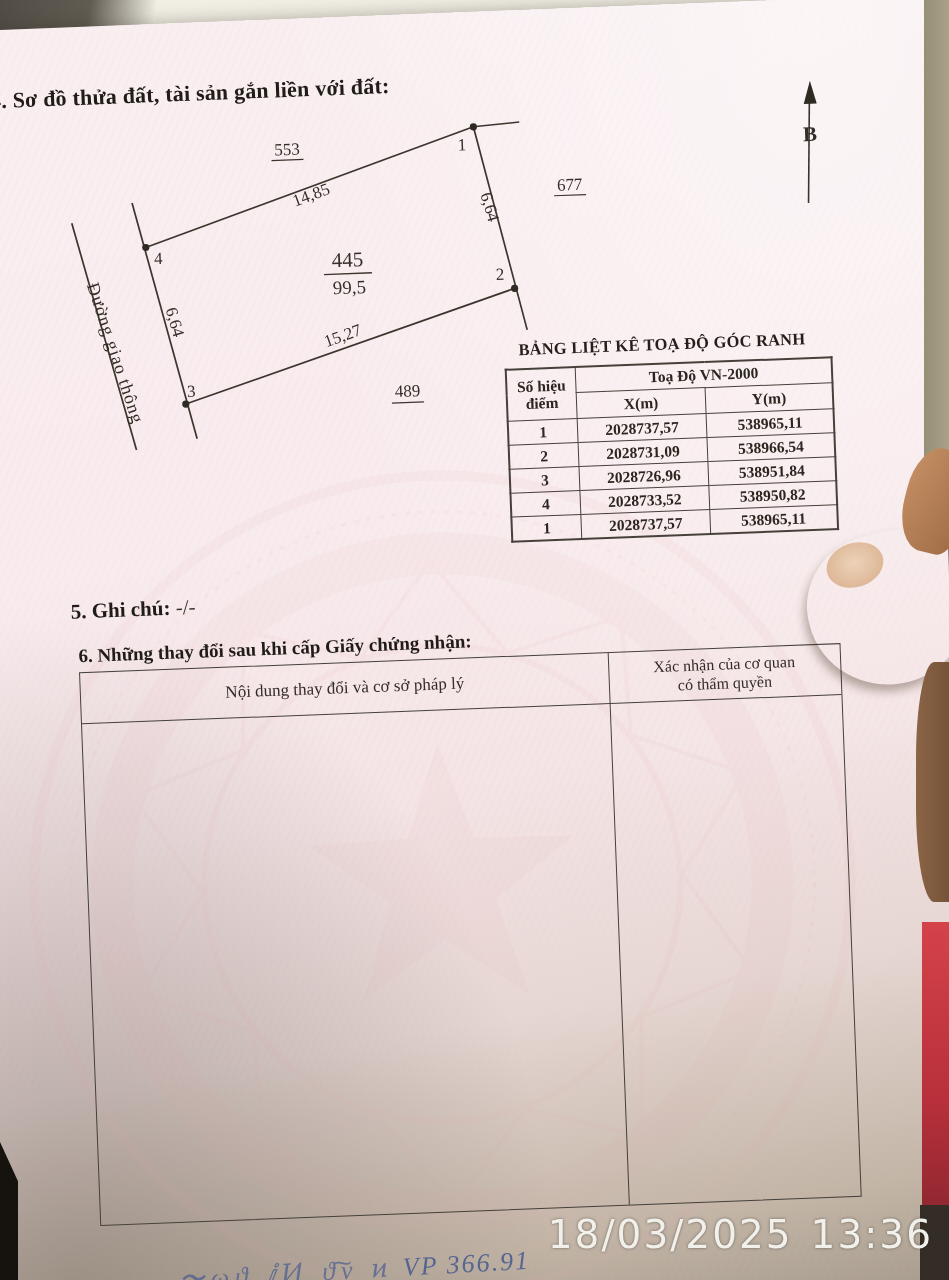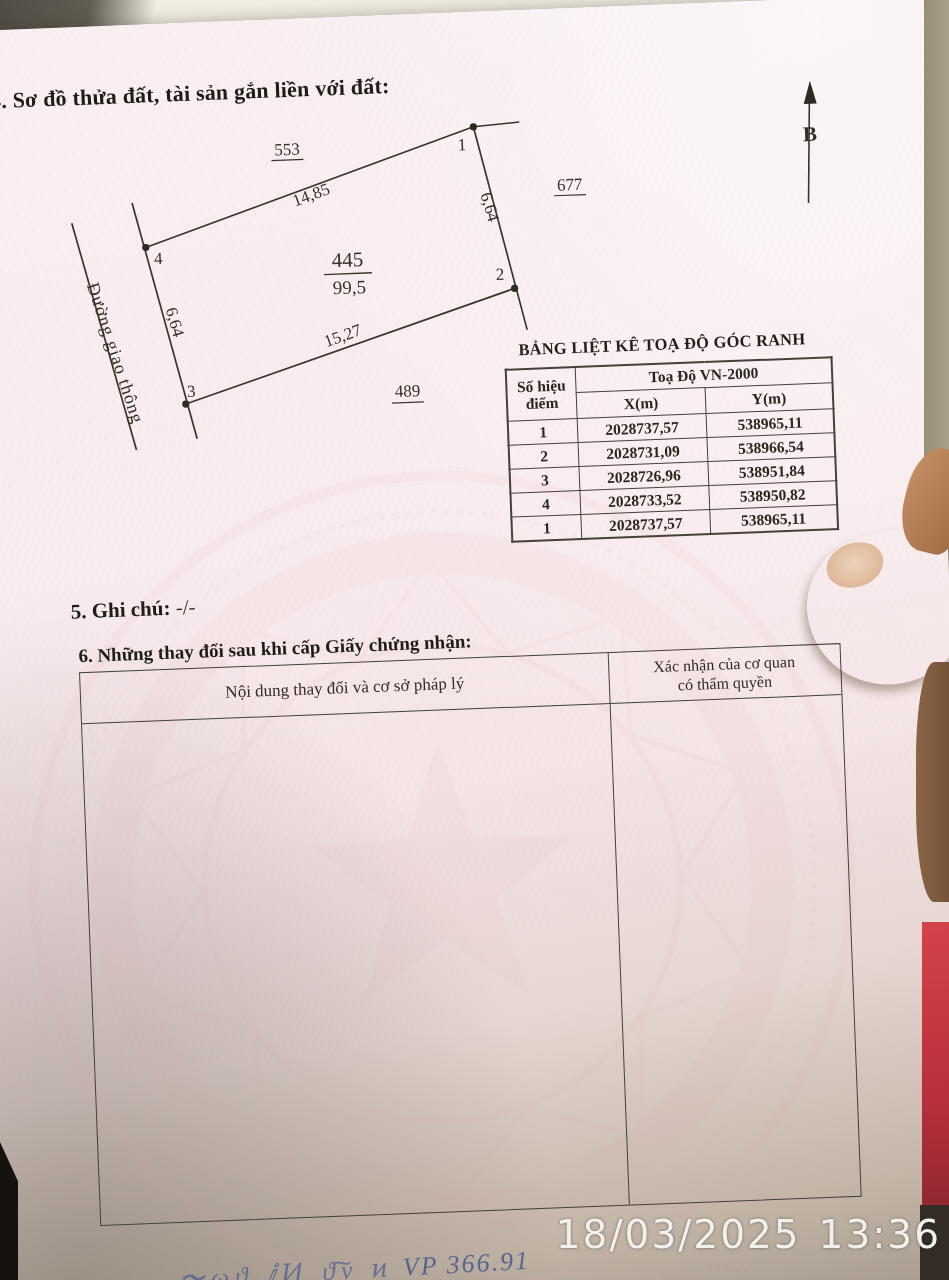--- a/index.html
+++ b/index.html
@@ -72,21 +72,21 @@
   .finger-top{position:absolute;left:905px;top:448px;width:60px;height:105px;z-index:3;
     background:linear-gradient(110deg,#c79066,#9f6c44);border-radius:45% 30% 30% 45%;transform:rotate(14deg);}
   .skin-right{position:absolute;left:916px;top:662px;width:46px;height:240px;z-index:3;
     background:linear-gradient(to right,#8a6446,#6e4c33);border-radius:40% 0 0 40%;}
   .red-strip{position:absolute;left:922px;top:922px;width:30px;height:295px;z-index:3;
     background:linear-gradient(to bottom,#d4424a,#b8303b 60%,#8e2730);}
   .dark-br{position:absolute;left:920px;top:1205px;width:32px;height:80px;z-index:3;background:#342d26;}
   .dark-bl{position:absolute;left:0;top:1142px;width:18px;height:140px;z-index:3;
     background:#16120e;clip-path:polygon(0 0,100% 28%,100% 100%,0 100%);}
   
-  .timestamp{position:absolute;right:8px;top:1212px;z-index:5;
+  .timestamp{position:absolute;right:16px;top:1212px;z-index:5;
     font-family:"DejaVu Sans",sans-serif;font-size:39px;color:#f1f0ea;
     letter-spacing:2px;text-shadow:0 0 3px rgba(35,35,35,.55);white-space:nowrap;}
   .timestamp .tgap{display:inline-block;width:18px;}
   
   .dg text{fill:#332e27;font-family:"Liberation Serif","DejaVu Serif",serif;}
   .dg .num{font-size:17px;}
   .dg .vx{font-size:17px;}
   .dg line,.dg path,.dg polyline{stroke:#3a352d;}
 </style>
 </head>

